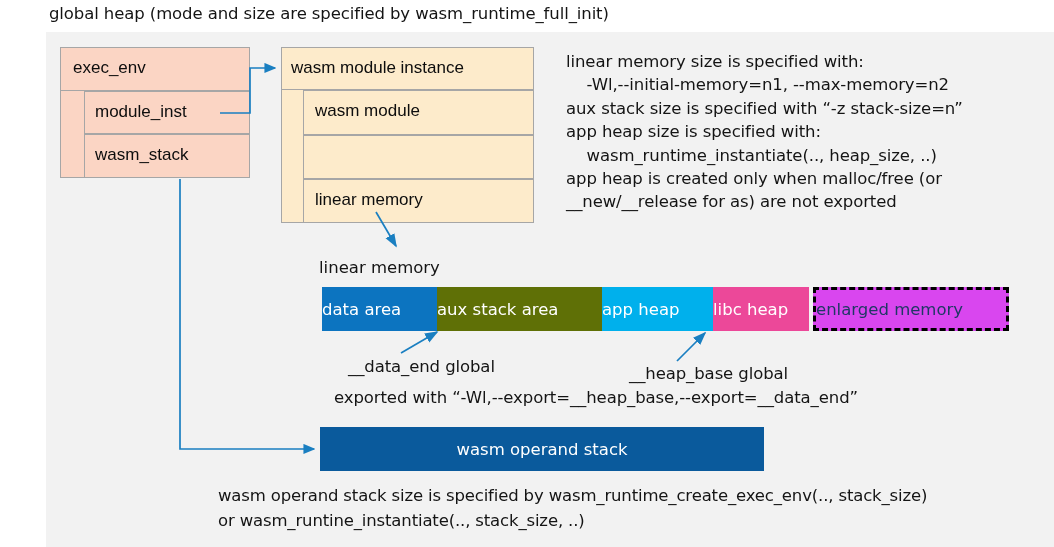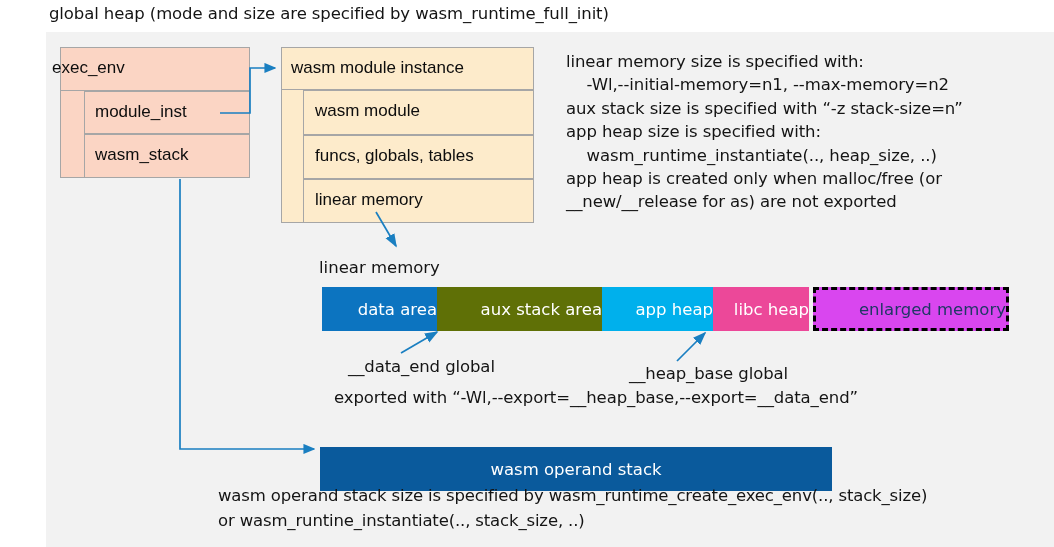--- a/index.html
+++ b/index.html
@@ -65,21 +65,21 @@
     background: #fbd5c4;
   }
   #row-moduleinst {
     left: 52px; top: 91px; width: 166px; height: 43px;
     background: #fbd5c4;
   }
   #row-wasmstack {
     left: 52px; top: 134px; width: 166px; height: 44px;
     background: #fbd5c4;
   }
-  #lbl-execenv { left: 20px; top: 58px; }
+  #lbl-execenv { left: 41px; top: 58px; }
   #lbl-moduleinst { left: 63px; top: 102px; text-align: center; }
   #lbl-wasmstack { left: 63px; top: 145px; }
 
   
   #wmi-outer {
     left: 249px; top: 47px; width: 253px; height: 176px;
     background: #fdebcb;
   }
   #wmi-head {
     left: 249px; top: 47px; width: 253px; height: 43px;
@@ -130,21 +130,21 @@
   #membar {
     position: absolute;
     left: 290px; top: 287px;
     height: 44px;
     display: flex;
   }
   .seg {
     height: 44px;
     display: flex;
     align-items: center;
-    justify-content: flex-end;
+    justify-content: flex-start;
     color: #ffffff;
     font-size: 16.5px;
     white-space: nowrap;
     box-sizing: border-box;
   }
   .seg.enlarged {
     background: #d946ef;
     color: #1f3864;
     border: 3px dashed #000000;
     margin-left: 4px;
@@ -158,22 +158,22 @@
     white-space: nowrap;
     letter-spacing: -0.1px;
   }
   #anno-dataend { left: 316px; top: 357px; }
   #anno-heapbase { left: 597px; top: 364px; text-align: center; }
   #anno-exported { left: 302px; top: 388px; }
 
   
   #opstack {
     position: absolute;
-    left: 288px; top: 447px;
-    width: 512px; height: 44px;
+    left: 288px; top: 427px;
+    width: 444px; height: 44px;
     background: #0a5a9c;
     display: flex;
     align-items: center;
     justify-content: center;
     text-align: right;
   }
   #opstack-label {
     color: #ffffff;
     font-size: 16.5px;
     white-space: nowrap;
@@ -216,21 +216,20 @@
   <div class="rowlabel" id="lbl-wasmstack">wasm_stack</div>
 
   <div class="box" id="wmi-outer" style="background: rgb(253, 235, 203); border-color: rgb(166, 166, 166);"></div>
   <div class="box" id="wmi-head" style="background: rgb(253, 235, 203); border-color: rgb(166, 166, 166);"></div>
   <div class="box" id="wmi-col" style="background: rgb(253, 235, 203); border-color: rgb(166, 166, 166);"></div>
   <div class="box" id="row-wasmmodule" style="background: rgb(253, 235, 203); border-color: rgb(166, 166, 166);"></div>
   <div class="box" id="row-funcs" style="background: rgb(253, 235, 203); border-color: rgb(166, 166, 166);"></div>
   <div class="box" id="row-linmem" style="background: rgb(253, 235, 203); border-color: rgb(166, 166, 166);"></div>
   <div class="rowlabel" id="lbl-wmi">wasm module instance</div>
   <div class="rowlabel" id="lbl-wasmmodule">wasm module</div>
-  <div class="rowlabel" id="lbl-funcs">funcs, globals, tables</div>
   <div class="rowlabel" id="lbl-linmem">linear memory</div>
 
   <div id="note-right">linear memory size is specified with:
     -Wl,--initial-memory=n1, --max-memory=n2
 aux stack size is specified with “-z stack-size=n”
 app heap size is specified with:
     wasm_runtime_instantiate(.., heap_size, ..)
 app heap is created only when malloc/free (or
 __new/__release for as) are not exported</div>
 

